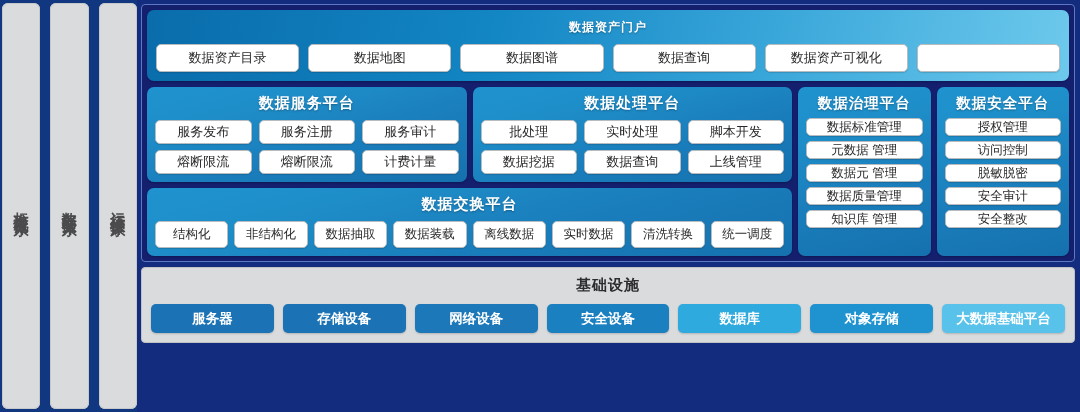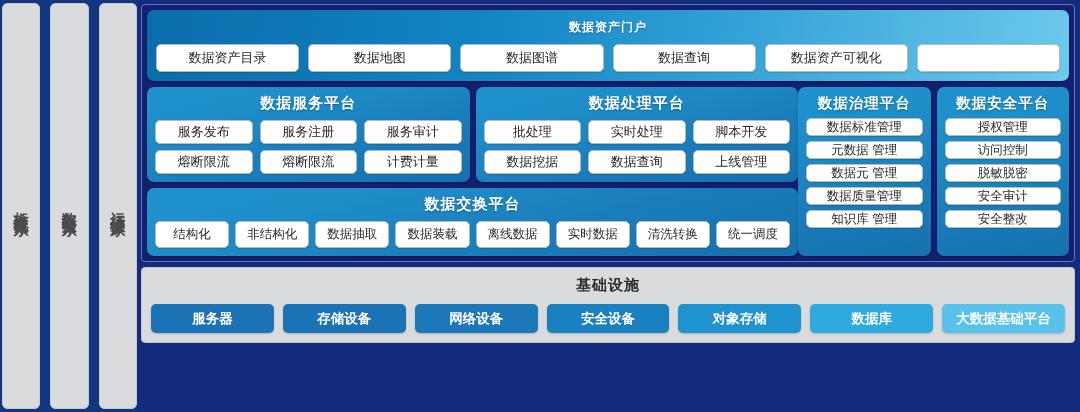--- a/index.html
+++ b/index.html
@@ -98,20 +98,21 @@
     font-size: 13px;
     color: #28282a;
     white-space: nowrap;
     box-shadow: 0 1px 1px rgba(0,0,0,.14);
   }
   .portal-items .chip { flex: 1 1 0; }
 
   
   .mid-row {
     display: flex;
+    gap: 6px;
     align-items: stretch;
   }
   .mid-left {
     flex: 1 1 auto;
     display: flex;
     flex-direction: column;
     gap: 6px;
     min-width: 0;
   }
   .mid-left-top {
@@ -313,20 +314,20 @@
       </div>
     </div>
 
     <div class="infra">
       <div class="infra-title">基础设施</div>
       <div class="infra-items">
         <div class="infra-btn" style="background: rgb(27, 114, 180);">服务器</div>
         <div class="infra-btn" style="background: rgb(27, 114, 180);">存储设备</div>
         <div class="infra-btn" style="background: rgb(28, 120, 184);">网络设备</div>
         <div class="infra-btn" style="background: rgb(27, 128, 192);">安全设备</div>
+        <div class="infra-btn" style="background: rgb(46, 170, 222);">数据库</div>
         <div class="infra-btn" style="background: rgb(30, 147, 207);">对象存储</div>
-        <div class="infra-btn" style="background: rgb(46, 170, 222);">数据库</div>
         <div class="infra-btn" style="background: rgb(89, 194, 234);">大数据基础平台</div>
       </div>
     </div>
 
   </div>
 </div>
 
 </body></html>

